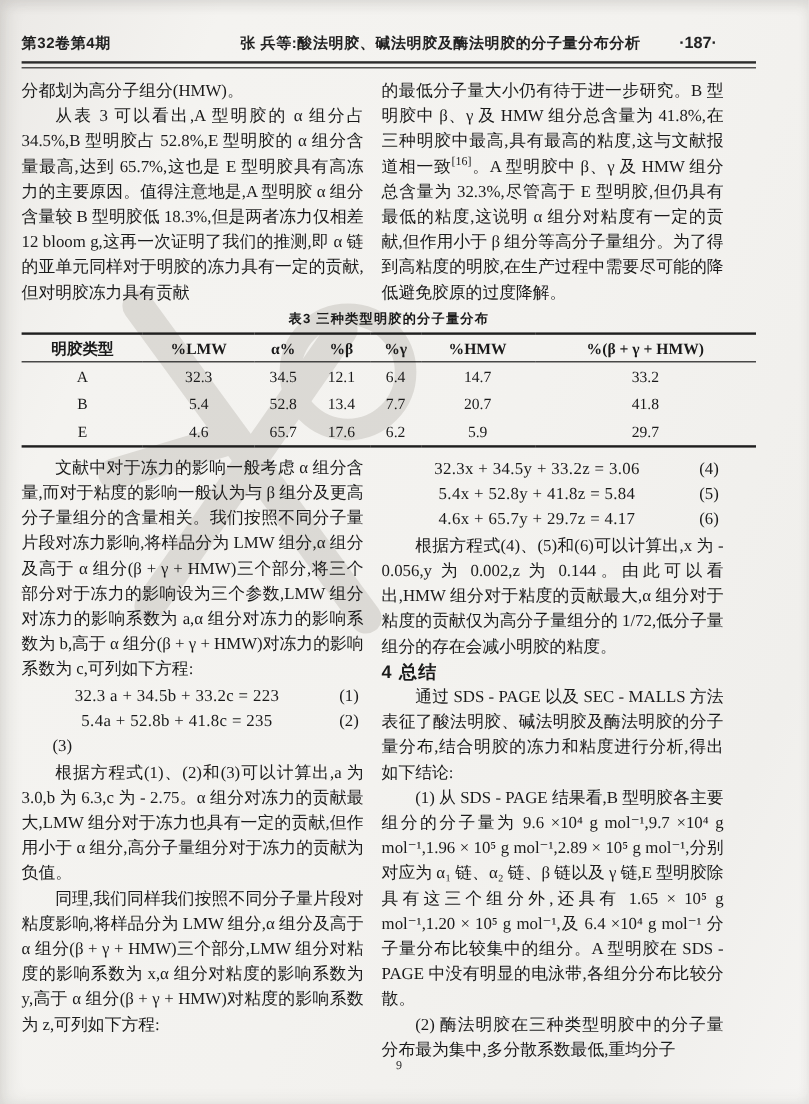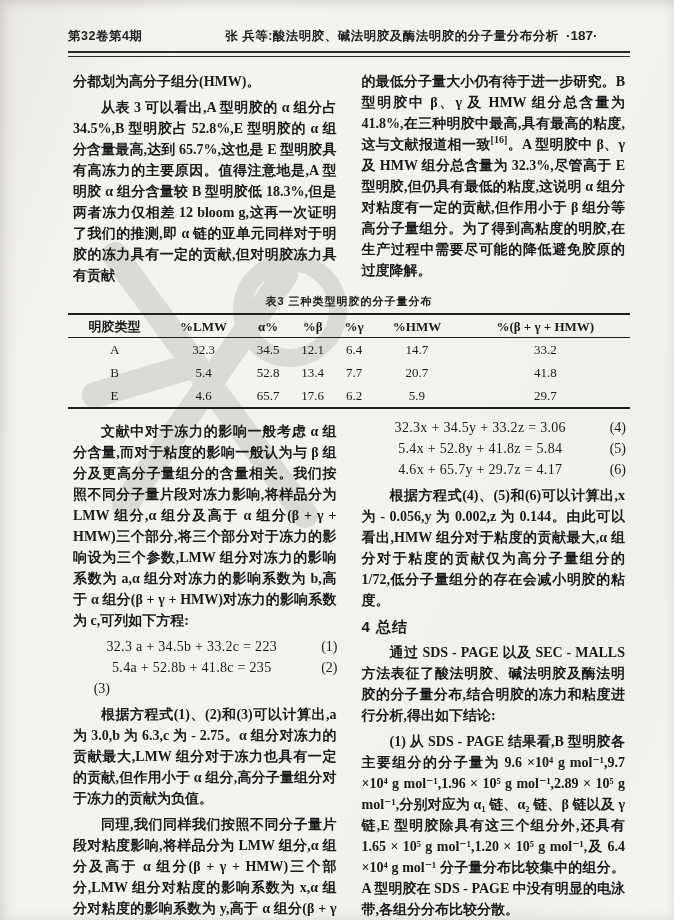--- a/index.html
+++ b/index.html
@@ -2,21 +2,21 @@
 <html><head>
 <meta charset="utf-8">
 <style>
   html, body { margin: 0; padding: 0; background: #e9e8e5; }
   .page {
     position: relative;
     width: 674px;
     height: 920px;
     box-sizing: border-box;
     margin: 0 auto;
-    padding: 28px 44px 0 68px;
+    padding: 28px 44px 0 18px;
     background: linear-gradient(112deg, #ebe9e6 0%, #f4f3f0 18%, #f3f2ef 55%, #f0efec 85%, #f5f4f2 100%);
     overflow: hidden;
     color: #1a1a1a;
     font-family: "Liberation Serif", "DejaVu Serif", serif;
   }
   .page::after {
     content: "";
     position: absolute; inset: 0;
     pointer-events: none;
     box-shadow: inset 6px 0 14px rgba(60,55,50,0.10), inset 0 4px 10px rgba(60,55,50,0.08);
@@ -32,21 +32,21 @@
   .hdr-right { width: 64px; text-align: left; font-size: 13.5px; }
   .dbl-rule {
     height: 3px;
     border-top: 2px solid #2b2b2b;
     border-bottom: 1px solid #2b2b2b;
     margin: 6px 0 9px;
   }
   
   .cols { display: flex; gap: 15px; position: relative; z-index: 1; }
   .col  { width: 285px; font-size: 14px; line-height: 21px; text-align: justify; }
-  .col p { margin: 5px; font-weight: bold; }
+  .col p { margin: 0; }
   .ind { text-indent: 2em; }
   
   .eqs { margin: 1px 0; }
   .eq  { display: flex; align-items: flex-start; padding: 0 4px 0 10px; }
   .eq-x { flex: 1; text-align: center; letter-spacing: 0.3px; }
   .eq-n { min-width: 32px; text-align: right; }
   
   .tblock { position: relative; z-index: 1; margin: 3px 0 7px; }
   .tcap {
     text-align: center;

